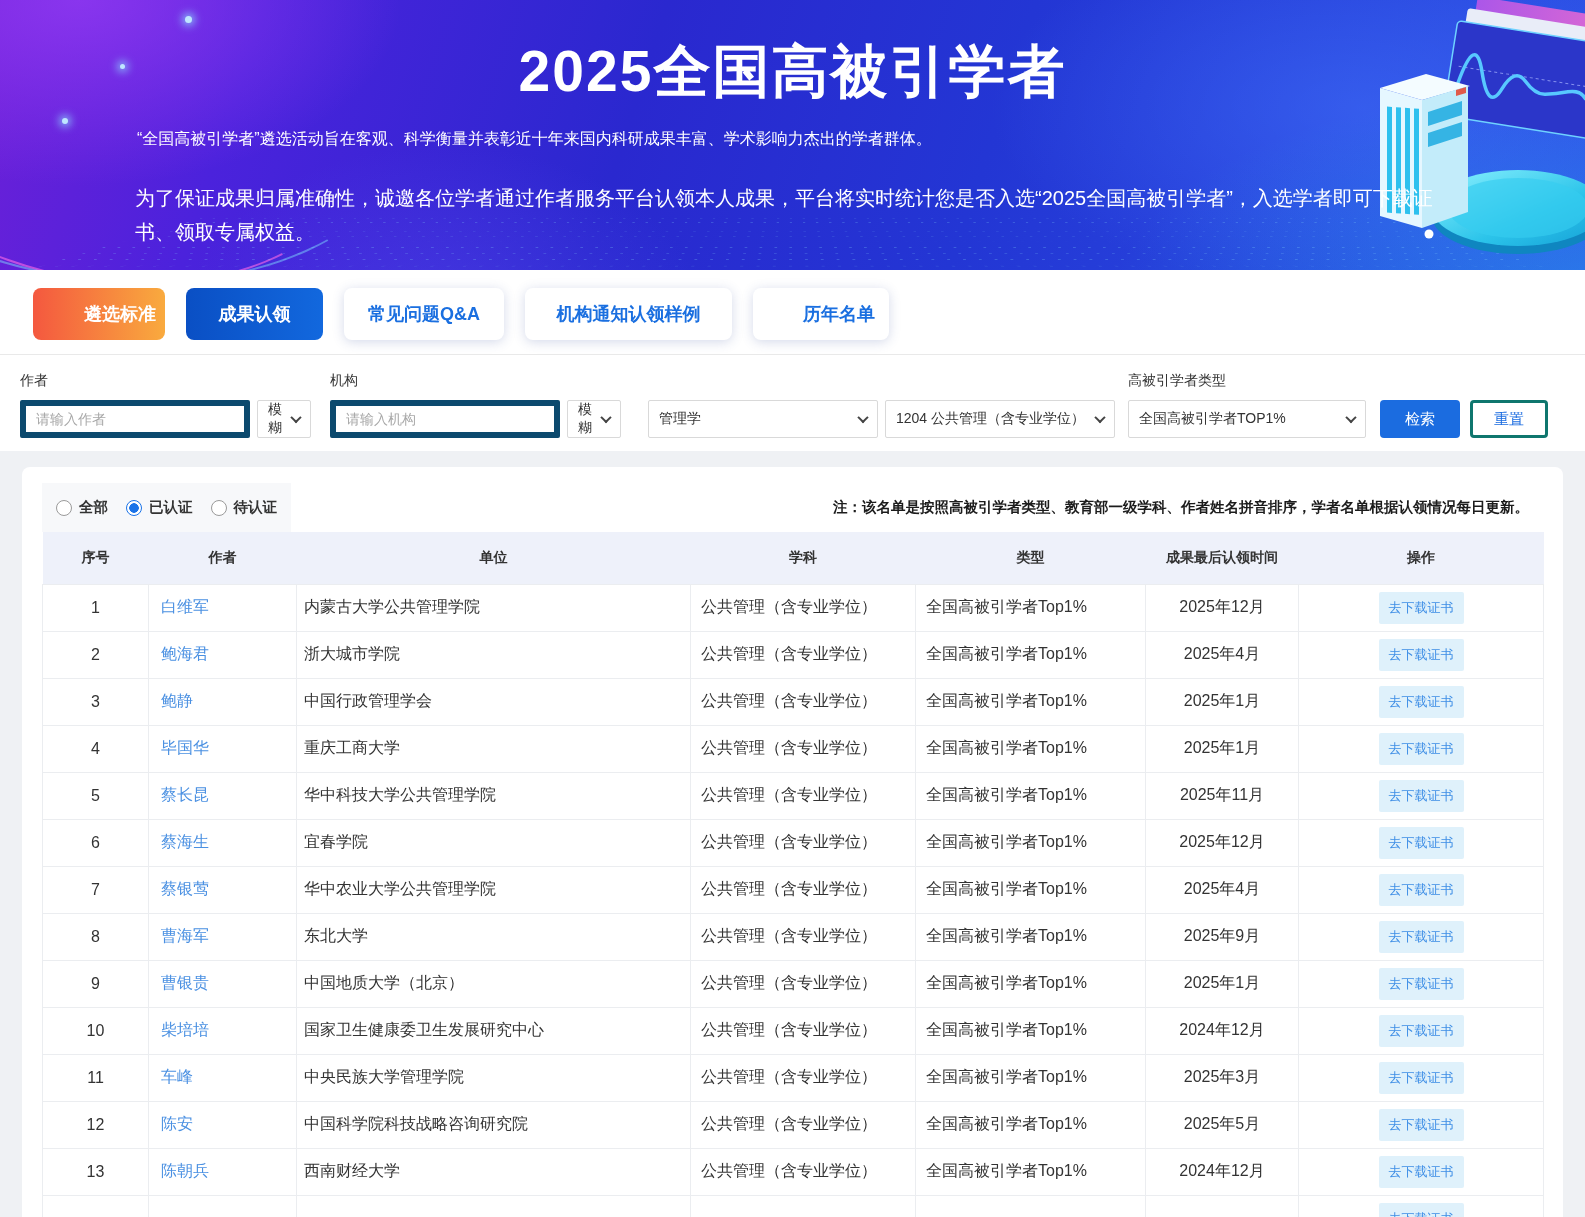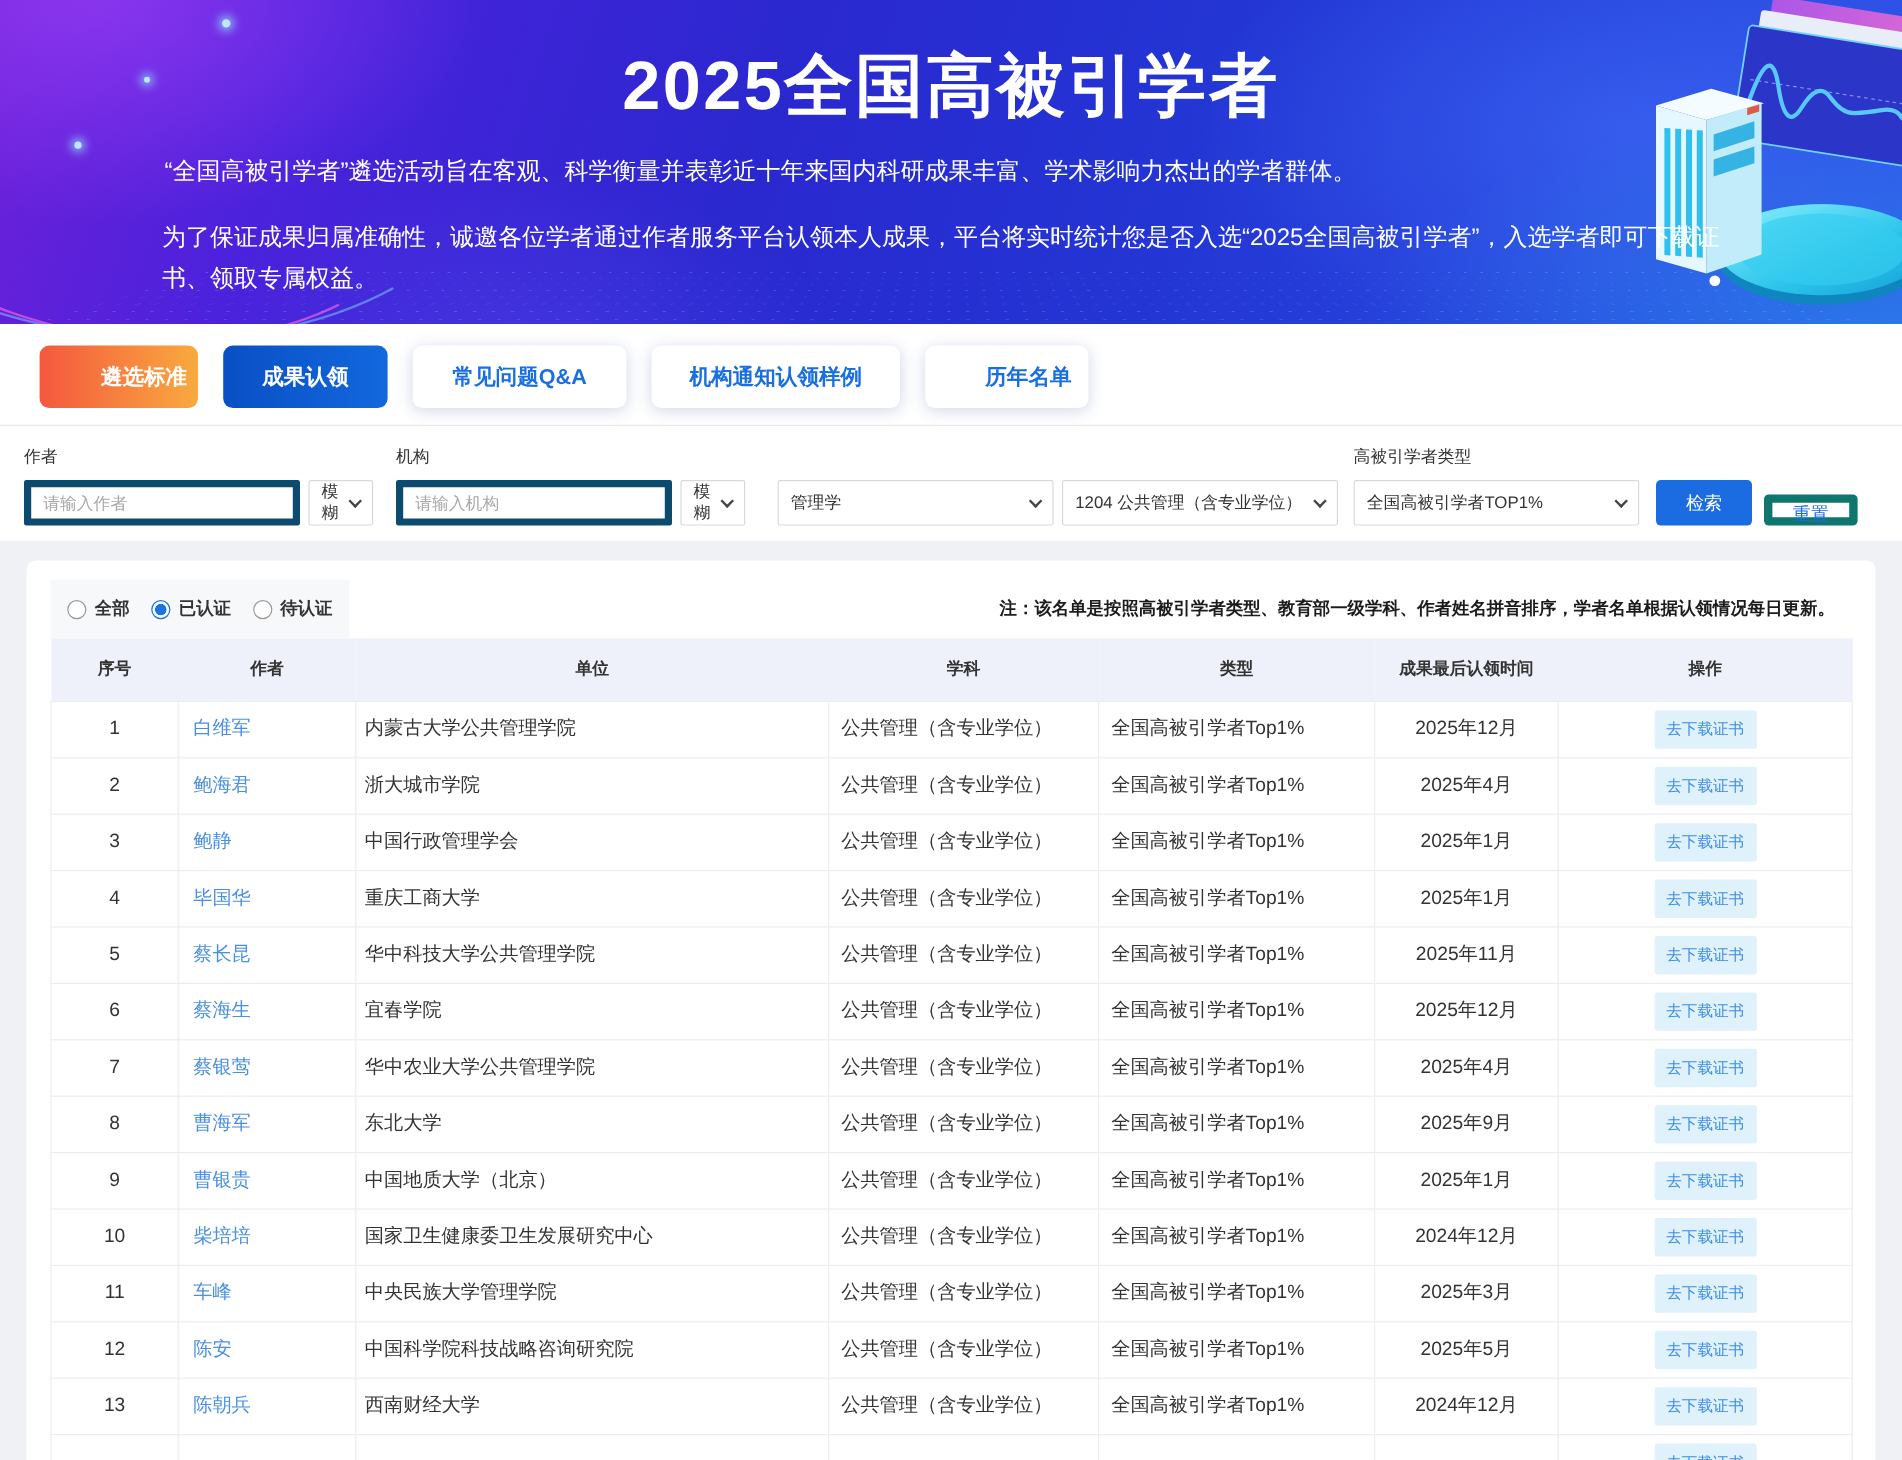--- a/index.html
+++ b/index.html
@@ -22,56 +22,56 @@
     border:2px solid transparent; border-bottom:2px solid rgba(130,230,255,.45);
     border-radius:50%; transform:rotate(9deg); }
   .spark { position:absolute; border-radius:50%; background:#bfe6ff;
     box-shadow:0 0 8px 3px rgba(140,220,255,.8); }
   .mesh { position:absolute; left:0; right:0; bottom:-6px; height:120px; opacity:.45;
     background-image:radial-gradient(rgba(135,225,255,.55) 1.2px, transparent 1.4px);
     background-size:17px 11px;
     transform:perspective(260px) rotateX(48deg); transform-origin:bottom; }
   .hero-title { position:relative; text-align:center; padding-top:34px;
     font-size:57px; font-weight:bold; color:#fff; letter-spacing:2px; z-index:3; }
-  .hero-p1 { position:absolute; left:137px; top:129px; font-size:20px; color:#fff; z-index:3; }
+  .hero-p1 { position:absolute; left:137px; top:129px; font-size:16px; color:#fff; z-index:3; }
   .hero-p2 { position:absolute; left:135px; top:181px; width:1300px; font-size:20px;
     line-height:34px; color:#fff; z-index:3; }
   .illu { position:absolute; right:0; top:0; z-index:2; }
 
   
   .nav-row { display:flex; gap:21px; padding:18px 0 14px 33px; background:#fff;
     border-bottom:1px solid #e9e9e9; }
   .nav-btn { height:52px; border-radius:8px; font-size:18px; font-weight:bold;
     display:flex; align-items:center; justify-content:center; cursor:pointer; }
   .btn-orange { width:132px; background:linear-gradient(90deg,#f4583f,#f9aa3e); color:#fff;padding-left:42px; }
   .btn-blue   { width:137px; background:linear-gradient(90deg,#0a4fc4,#1268de); color:#fff; }
   .btn-white  { background:#fff; color:#1a6fe0; box-shadow:0 2px 12px rgba(60,80,160,.22); }
-  .w-qa { width:178px; } .w-sample { width:207px; } .w-history { width:136px;padding-left:36px; }
+  .w-qa { width:160px; } .w-sample { width:207px; } .w-history { width:136px;padding-left:36px; }
 
   
   .filter-row { display:flex; align-items:flex-end; padding:17px 0 13px 20px; background:#fff; }
   .fg { }
   .fg-label { display:block; font-size:14px; color:#333; margin-bottom:10px; }
   .controls { display:flex; gap:7px; }
   .txt-input { width:230px; height:38px; border:6px solid #0c4a6e; border-radius:2px;
     padding:0 10px; font-size:14px; color:#333; background:#fff; outline:none;
     font-family:inherit; }
   .txt-input::placeholder { color:#a8a8a8; }
   .select { height:38px; border:1px solid #d9d9d9; border-radius:2px; background:#fff;
     display:flex; align-items:center; justify-content:space-between;
     padding:0 10px; font-size:14px; color:#333; cursor:pointer; }
   .chev { width:8px; height:8px; border-right:2px solid #444; border-bottom:2px solid #444;
     transform:rotate(45deg) translate(-1px,-1px); flex:none; margin-left:8px; }
   .w54 { width:54px; } .w230 { width:230px; } .w238 { width:238px; }
   .mr19 { margin-right:19px; } .mr27 { margin-right:27px; } .mr13 { margin-right:13px; }
   .mr14 { margin-right:14px; }
   .search-btn { width:80px; height:38px; background:#1b6ce0; color:#fff; border:none;
     border-radius:4px; font-size:15px; cursor:pointer; margin-right:10px; font-family:inherit; }
-  .reset-btn { width:78px; height:26px; background:#fff; color:#1b6ce0;
-    border:7px solid #0f766e; border-radius:4px; font-size:15px; cursor:pointer; font-family:inherit; }
+  .reset-btn { width:78px; height:38px; background:#fff; color:#1b6ce0;
+    border:3px solid #0f766e; border-radius:4px; font-size:15px; cursor:pointer; font-family:inherit; }
 
   
   .content { background:#eff1f4; padding:16px 22px 0; height:770px; }
   .card { background:#fff; border-radius:8px 8px 0 0; padding:16px 20px 0; height:100%; }
   .card-top { display:flex; justify-content:space-between; align-items:center; }
   .radio-strip { background:#f7f8fa; padding:0 14px; height:49px; display:flex;
     align-items:center; gap:18px; }
   .radio-item { display:flex; align-items:center; gap:7px; cursor:pointer; }
   .radio-dot { width:16px; height:16px; border:1px solid #9a9a9a; border-radius:50%;
     background:#fff; flex:none; }

